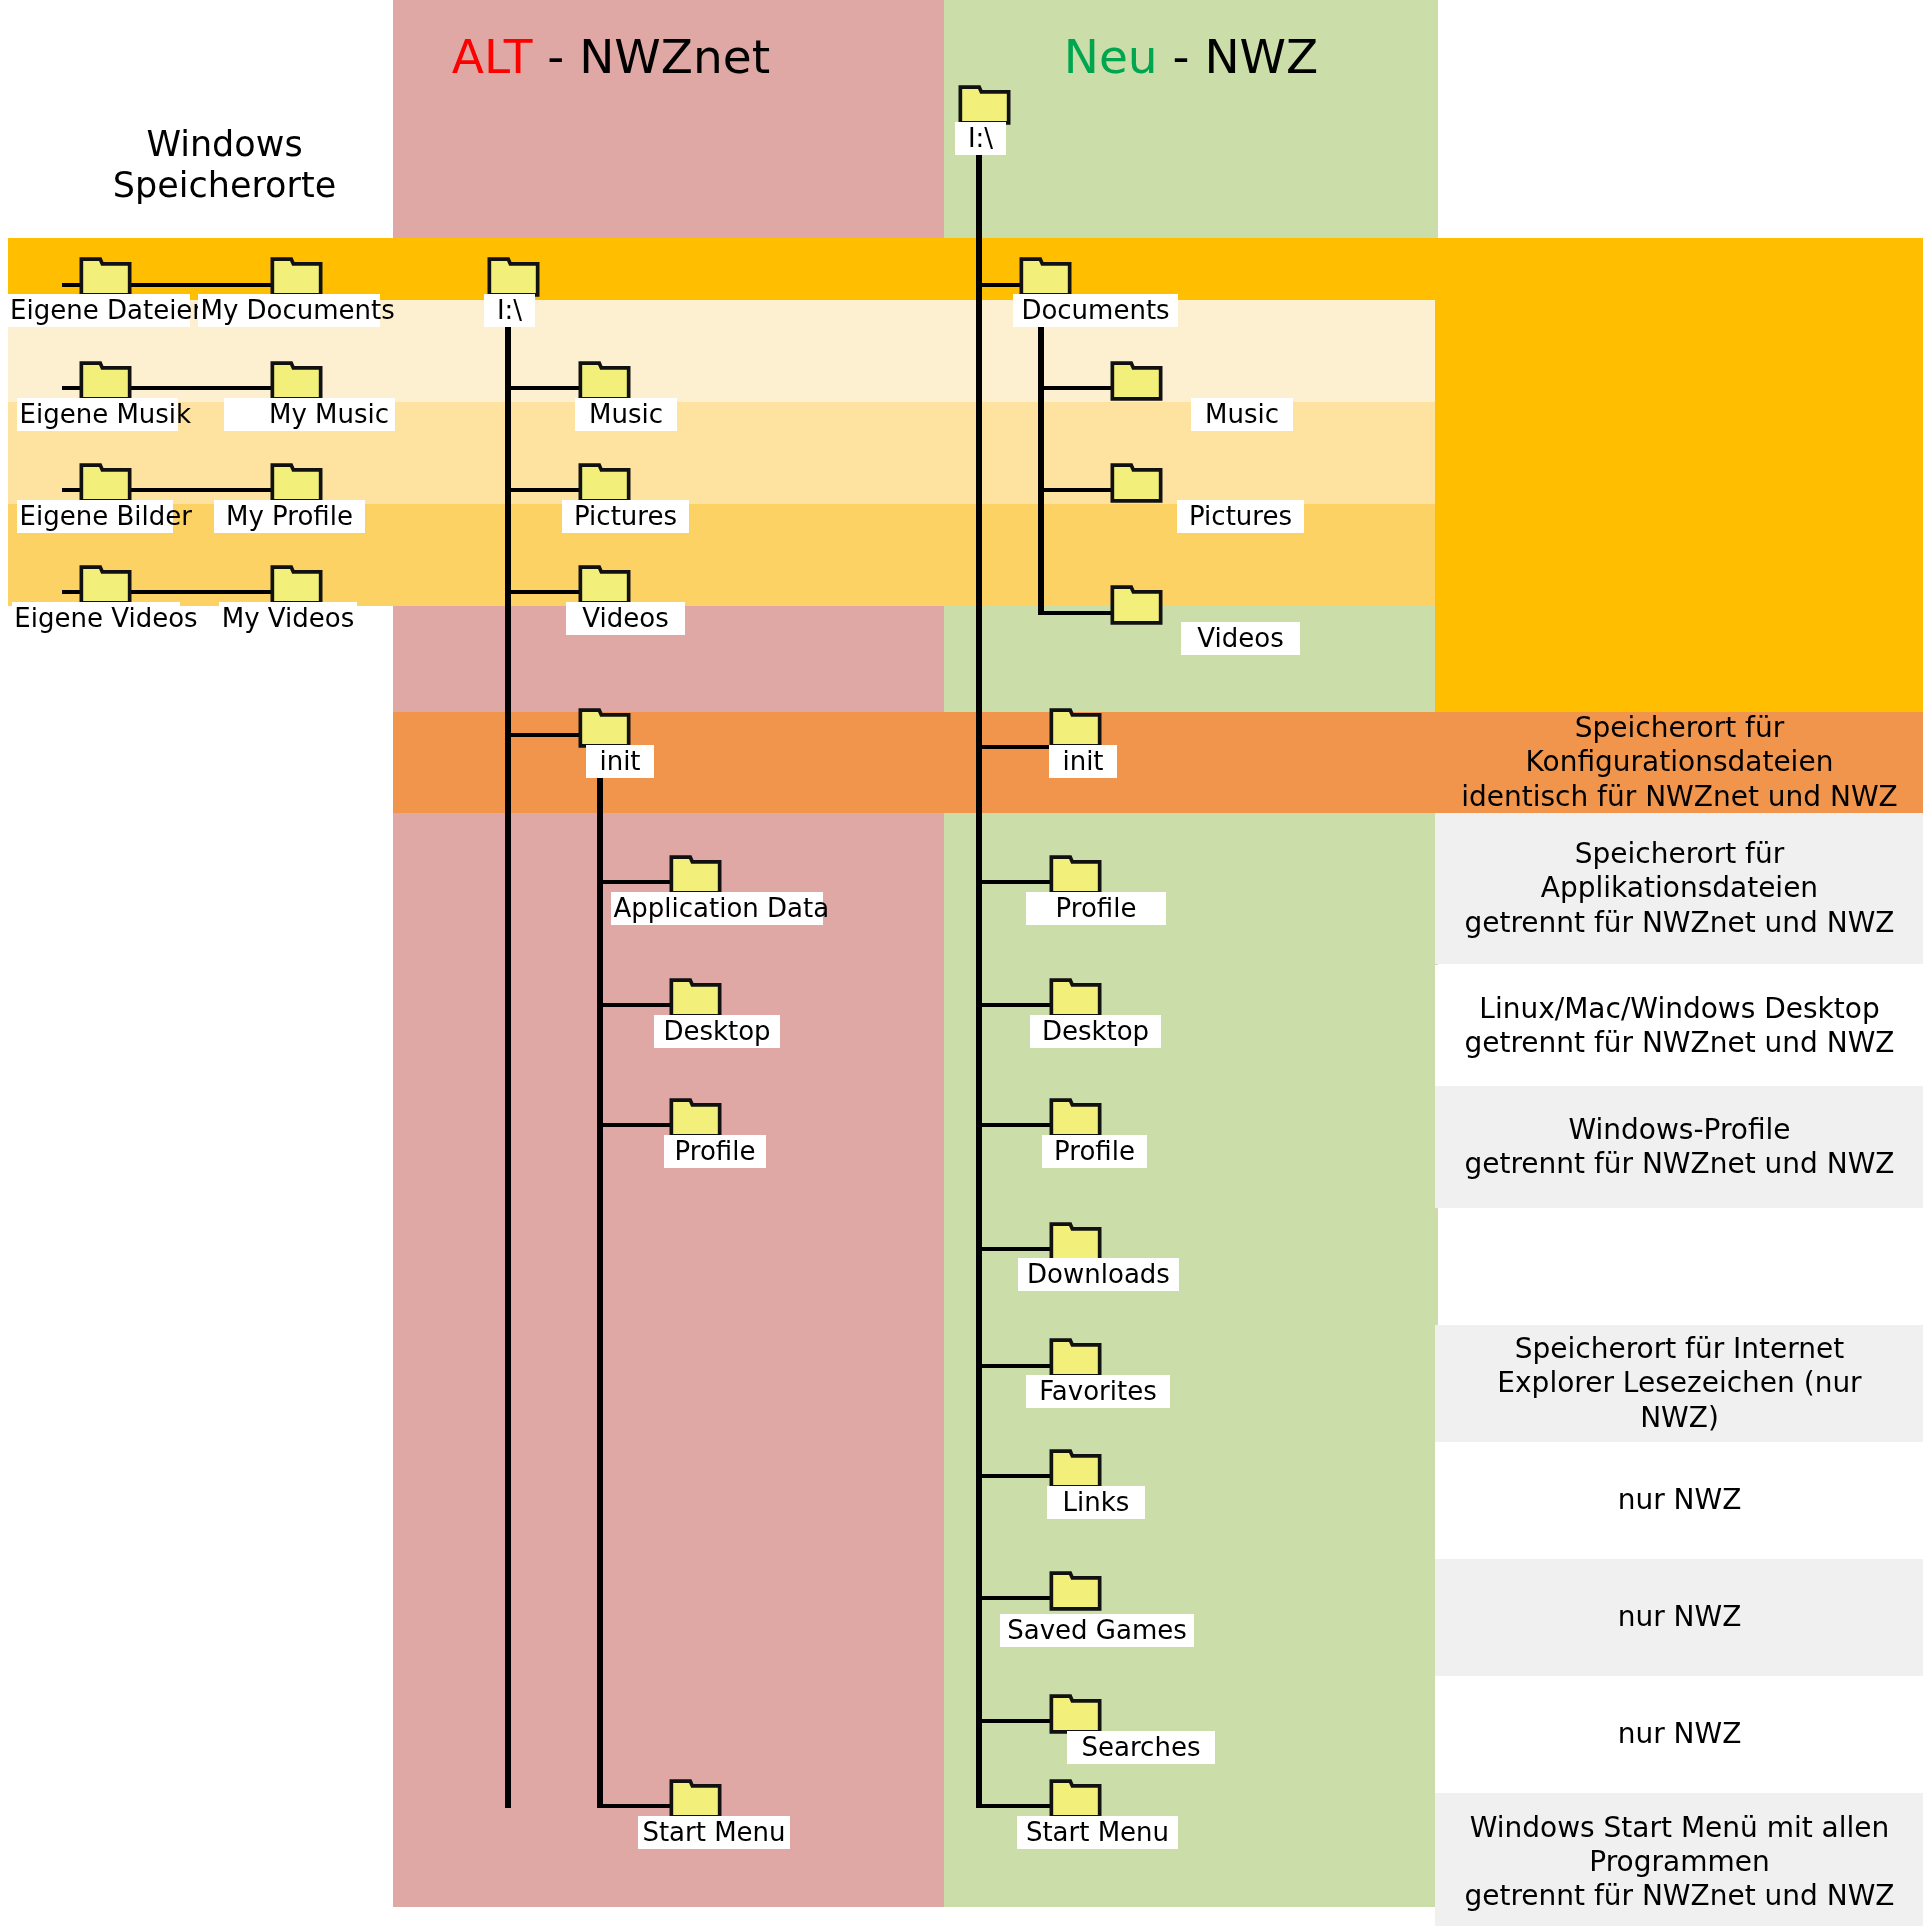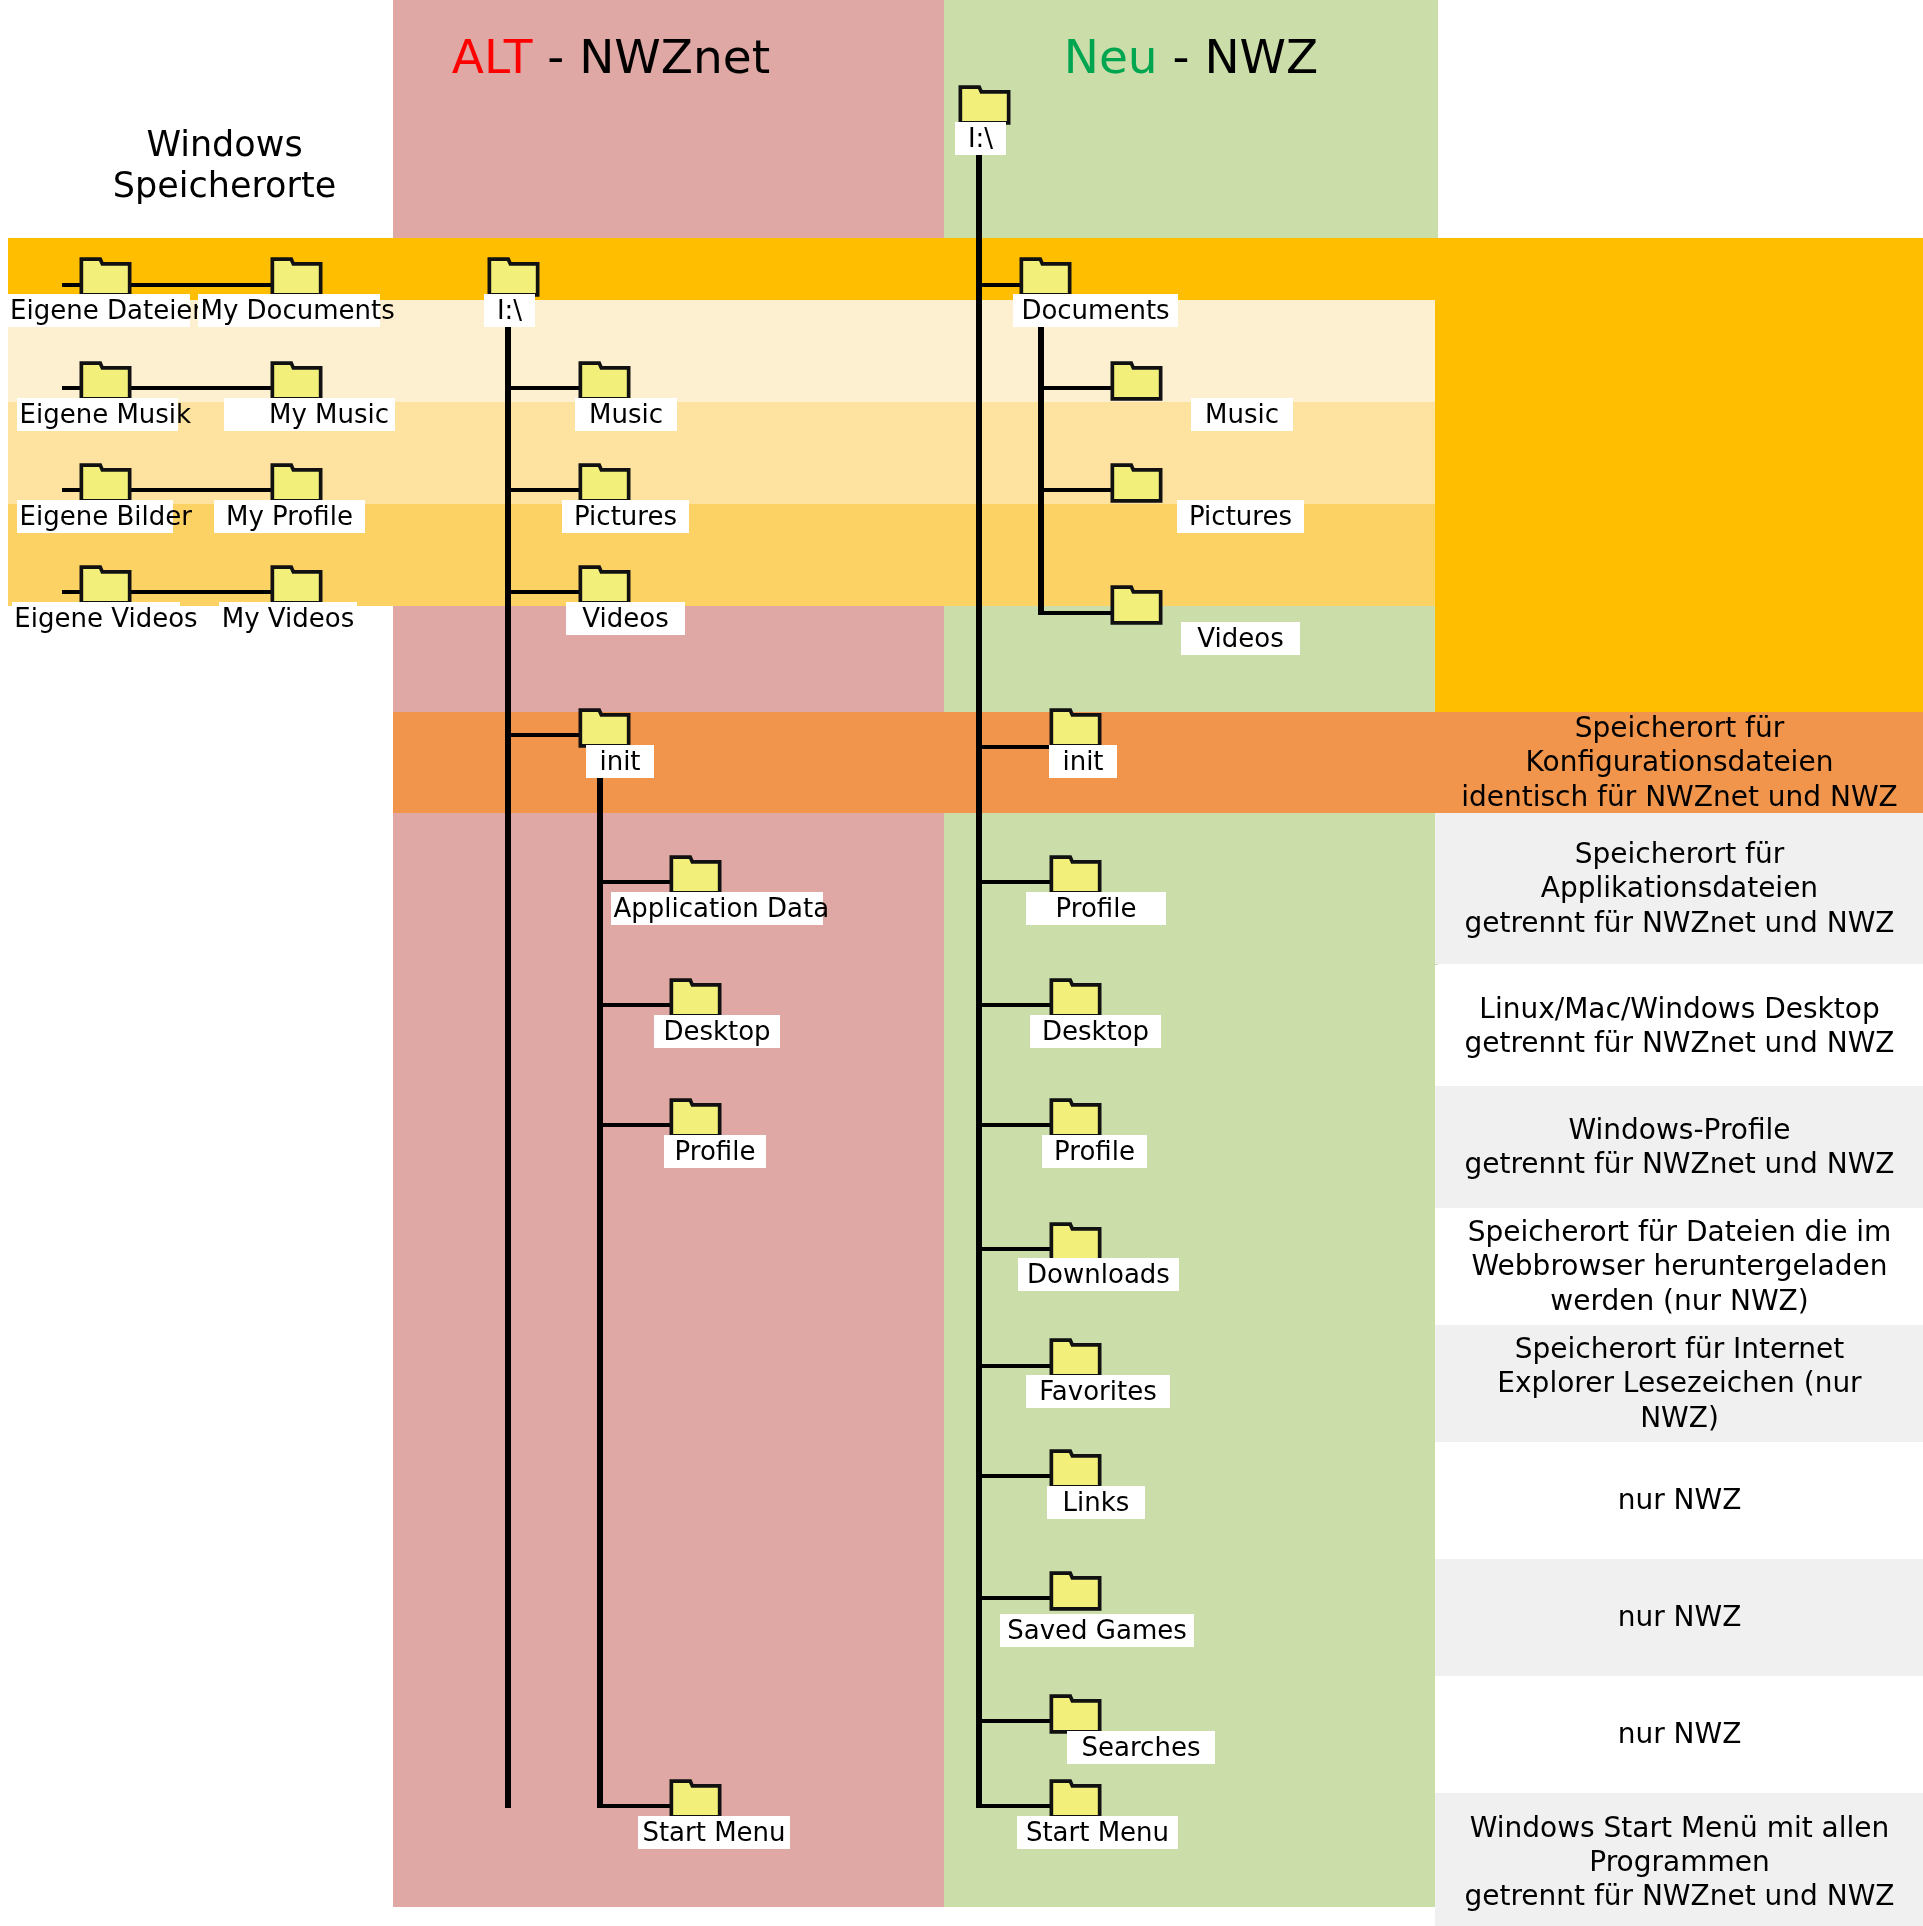--- a/index.html
+++ b/index.html
@@ -74,23 +74,20 @@
       <span>Speicherort für<br>Konfigurationsdateien<br>identisch für NWZnet und NWZ</span>
     </div>
   <div class="desc" style="top: 813px; height: 151px; background: rgb(240, 240, 240); z-index: 15;">
       <span>Speicherort für<br>Applikationsdateien<br>getrennt für NWZnet und NWZ</span>
     </div>
   <div class="desc" style="top: 965px; height: 122px; background: rgb(255, 255, 255); z-index: 15;">
       <span>Linux/Mac/Windows Desktop<br>getrennt für NWZnet und NWZ</span>
     </div>
   <div class="desc" style="top: 1086px; height: 122px; background: rgb(240, 240, 240); z-index: 15;">
       <span>Windows-Profile<br>getrennt für NWZnet und NWZ</span>
-    </div>
-  <div class="desc" style="top: 1208px; height: 117px; background: rgb(255, 255, 255); z-index: 15;">
-      <span>Speicherort für Dateien die im<br>Webbrowser heruntergeladen<br>werden (nur NWZ)</span>
     </div>
   <div class="desc" style="top: 1325px; height: 117px; background: rgb(240, 240, 240); z-index: 15;">
       <span>Speicherort für Internet<br>Explorer Lesezeichen (nur<br>NWZ)</span>
     </div>
   <div class="desc" style="top: 1442px; height: 117px; background: rgb(255, 255, 255); z-index: 15;">
       <span>nur NWZ</span>
     </div>
   <div class="desc" style="top: 1559px; height: 117px; background: rgb(240, 240, 240); z-index: 15;">
       <span>nur NWZ</span>
     </div>

